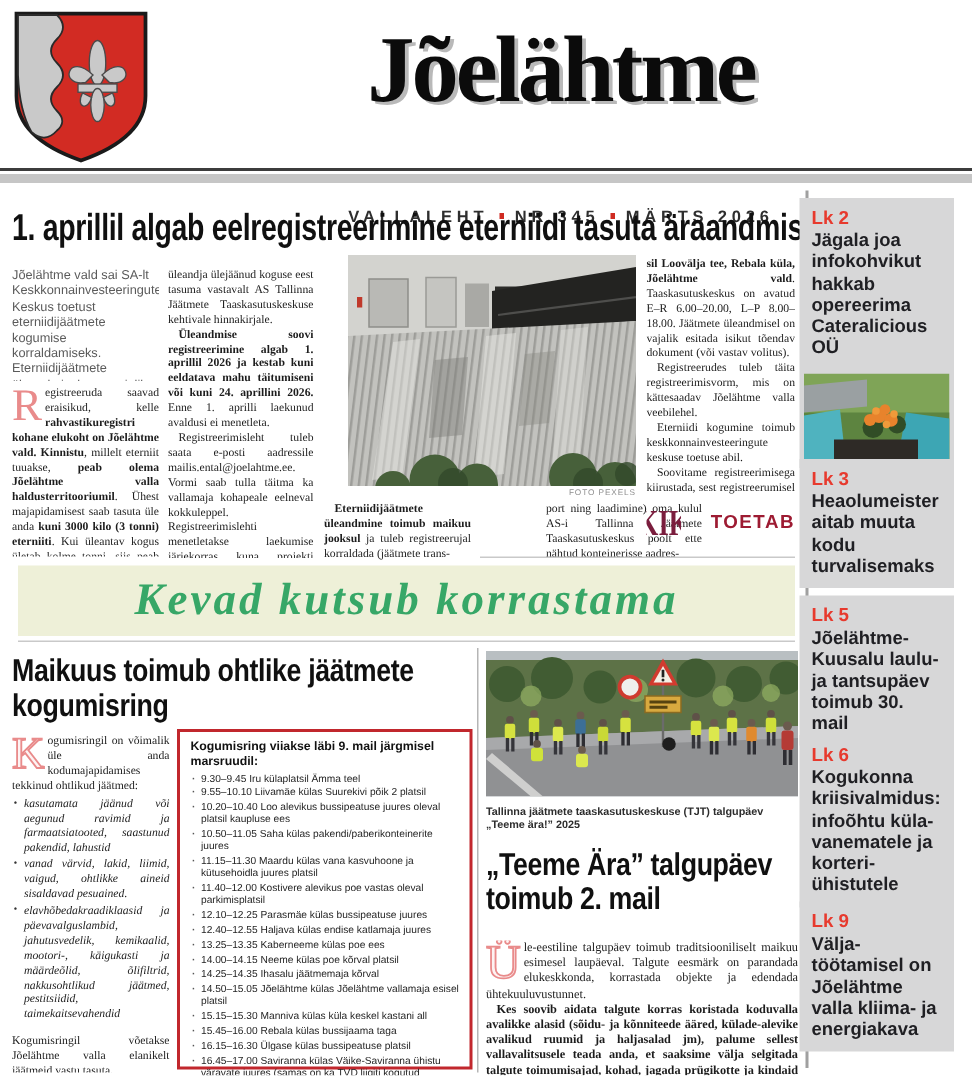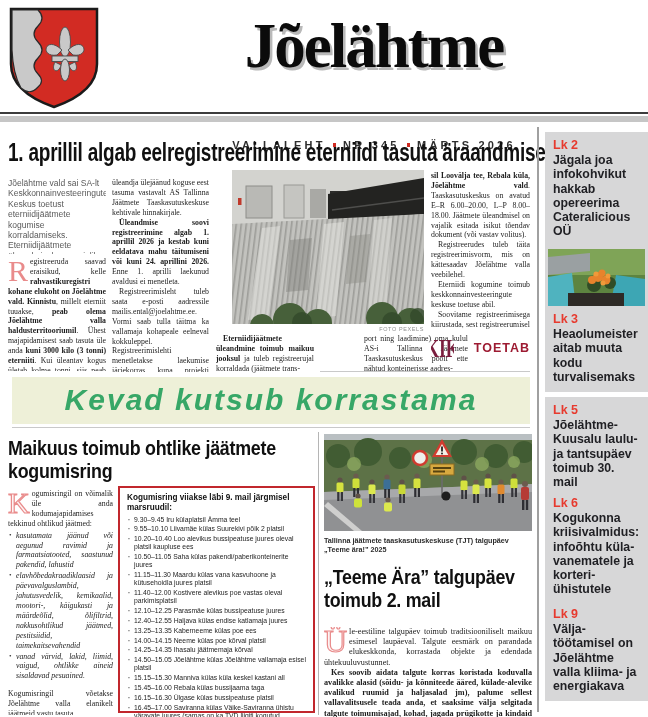--- a/index.html
+++ b/index.html
@@ -31,21 +31,21 @@
   .serif-body p{margin:0;}
   .serif-body p+p{text-indent:7px;}
   .dropcap{float:left;font-family:"Liberation Serif",serif;font-size:30px;line-height:25px;
     margin:1px 2px 0 0;color:#e98b8b;font-weight:normal;}
   .dropcap.outline{color:#fdf3f3;-webkit-text-stroke:1.2px #e98b8b;}
   .photo-credit{font-family:"Liberation Sans",sans-serif;font-size:5.5px;letter-spacing:.6px;
     color:#8f8f8f;text-align:right;}
 
   
   .banner{background:#eef0d8;text-align:center;}
-  .banner-text{font-family:Liberation Sans, sans-serif;font-style:italic;font-weight:bold;
+  .banner-text{font-family:Liberation Serif, serif;font-style:italic;font-weight:bold;
     font-size:30px;color:#37a767;line-height:46px;letter-spacing:2px;}
 
   
   .route-box{border:2px solid #c1272d;background:#fff;padding:5px 7px;box-sizing:border-box;}
   .route-head{font-family:"Liberation Sans",sans-serif;font-weight:bold;font-size:8.2px;
     line-height:9.8px;color:#111;margin:0 0 3px 0;}
   .route-list{list-style:none;margin:0;padding:0;font-family:"Liberation Sans",sans-serif;
     font-size:6.8px;line-height:8.2px;color:#242424;}
   .route-list li{position:relative;padding-left:7px;margin-top:1.6px;}
   .route-list li::before{content:"\00B7";position:absolute;left:1px;font-weight:bold;color:#555;}
@@ -53,21 +53,21 @@
   
   .blist{list-style:none;margin:2px 0;padding:0;font-style:italic;}
   .blist li{position:relative;padding-left:8px;margin-top:1px;}
   .blist li::before{content:"\2022";position:absolute;left:1px;color:#333;font-size:7px;}
 
   
   .caption-sm{font-family:"Liberation Sans",sans-serif;font-weight:bold;font-size:7.2px;
     line-height:8.8px;color:#2d2d2d;text-align:left;}
 
   
-  .sb-box{position:absolute;left:545px;width:103px;background:#d7d7d8;box-sizing:border-box;}
+  .sb-box{position:absolute;left:533px;width:103px;background:#d7d7d8;box-sizing:border-box;}
   .sb-pad{padding:6px 8px 8px 8px;}
   .sb-page{font-family:"Liberation Sans",sans-serif;font-weight:bold;font-size:12.5px;
     line-height:15px;color:#e73a2e;}
   .sb-text{font-family:"Liberation Sans",sans-serif;font-weight:bold;font-size:12.3px;
     line-height:14.3px;color:#1f1f23;}
   .sb-photo{display:block;margin:2px 3px 3px 3px;}
 
   .vline{background:#a0a0a0;width:2px;}
   .hairline{background:#c9c9c9;height:1px;}
 
@@ -182,22 +182,22 @@
     <span class="banner-text">Kevad kutsub korrastama</span>
   </div>
   <div class="abs hairline" style="left:12px;top:427px;width:518px;"></div>
 
   <div class="abs hl hl-sub" style="left:8px;top:437px;width:360px;">Maikuus toimub ohtlike jäätmete kogumisring</div>
 
   <div class="abs serif-body" style="left:8px;top:489px;width:105px;height:226px;overflow:hidden;">
     <p><span class="dropcap outline">K</span><span>ogumisringil on võimalik üle anda kodumajapidamises tekkinud ohtlikud jäätmed:</span></p>
     <ul class="blist">
       <li>kasutamata jäänud või aegunud ravimid ja farmaatsiatooted, saastunud pakendid, lahustid</li>
+      <li>vanad värvid, lakid, liimid, vaigud, ohtlikke aineid sisaldavad pesuained.</li>
       <li>elavhõbedakraadiklaasid ja päevavalguslambid, jahutusvedelik, kemikaalid, mootori-, käigukasti ja määrdeõlid, õlifiltrid, nakkusohtlikud jäätmed, pestitsiidid, taimekaitsevahendid</li>
-      <li>vanad värvid, lakid, liimid, vaigud, ohtlikke aineid sisaldavad pesuained.</li>
     </ul>
     <p style="margin-top:8px;text-indent:0;">Kogumisringil võetakse Jõelähtme valla elanikelt jäätmeid vastu tasuta.</p>
 
   </div>
 
   <div class="abs route-box" style="left:118px;top:486px;width:197px;height:227px;">
     <p class="route-head">Kogumisring viiakse läbi 9. mail järgmisel marsruudil:</p>
     <ul class="route-list">
       <li>9.30–9.45 Iru külaplatsil Ämma teel</li>
       <li>9.55–10.10 Liivamäe külas Suurekivi põik 2 platsil</li>

